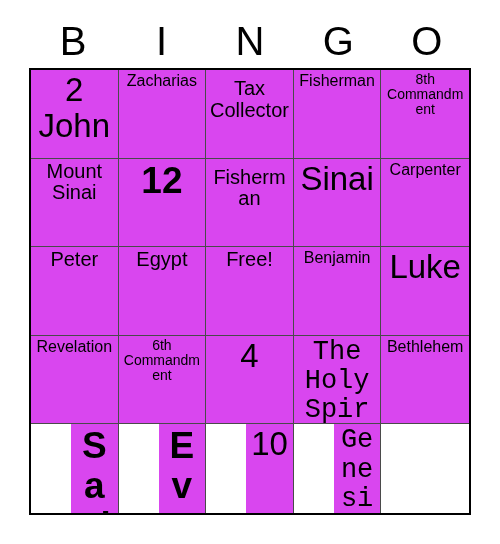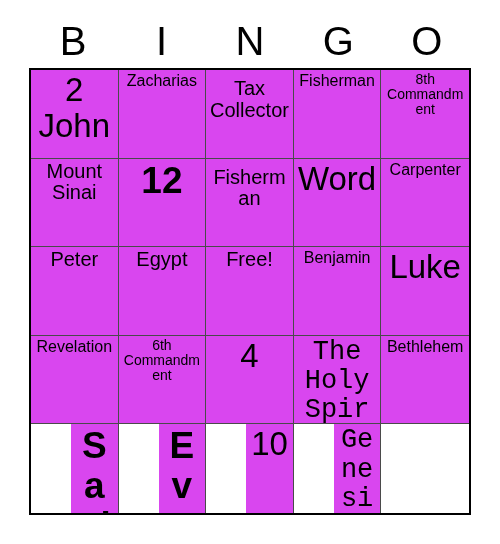--- a/index.html
+++ b/index.html
@@ -139,21 +139,21 @@
       <div class="cell fs-l">
         <span class="cell-text">Mount Sinai</span>
       </div>
       <div class="cell fs-xxl">
         <span class="cell-text">12</span>
       </div>
       <div class="cell fs-xs">
         <span class="cell-text">Fisherman</span>
       </div>
       <div class="cell fs-xl">
-        <span class="cell-text">Word</span>
+        <span class="cell-text">Sinai</span>
       </div>
       <div class="cell fs-s">
         <span class="cell-text">Carpenter</span>
       </div>
       <div class="cell fs-l">
         <span class="cell-text">Peter</span>
       </div>
       <div class="cell fs-l">
         <span class="cell-text">Egypt</span>
       </div>

